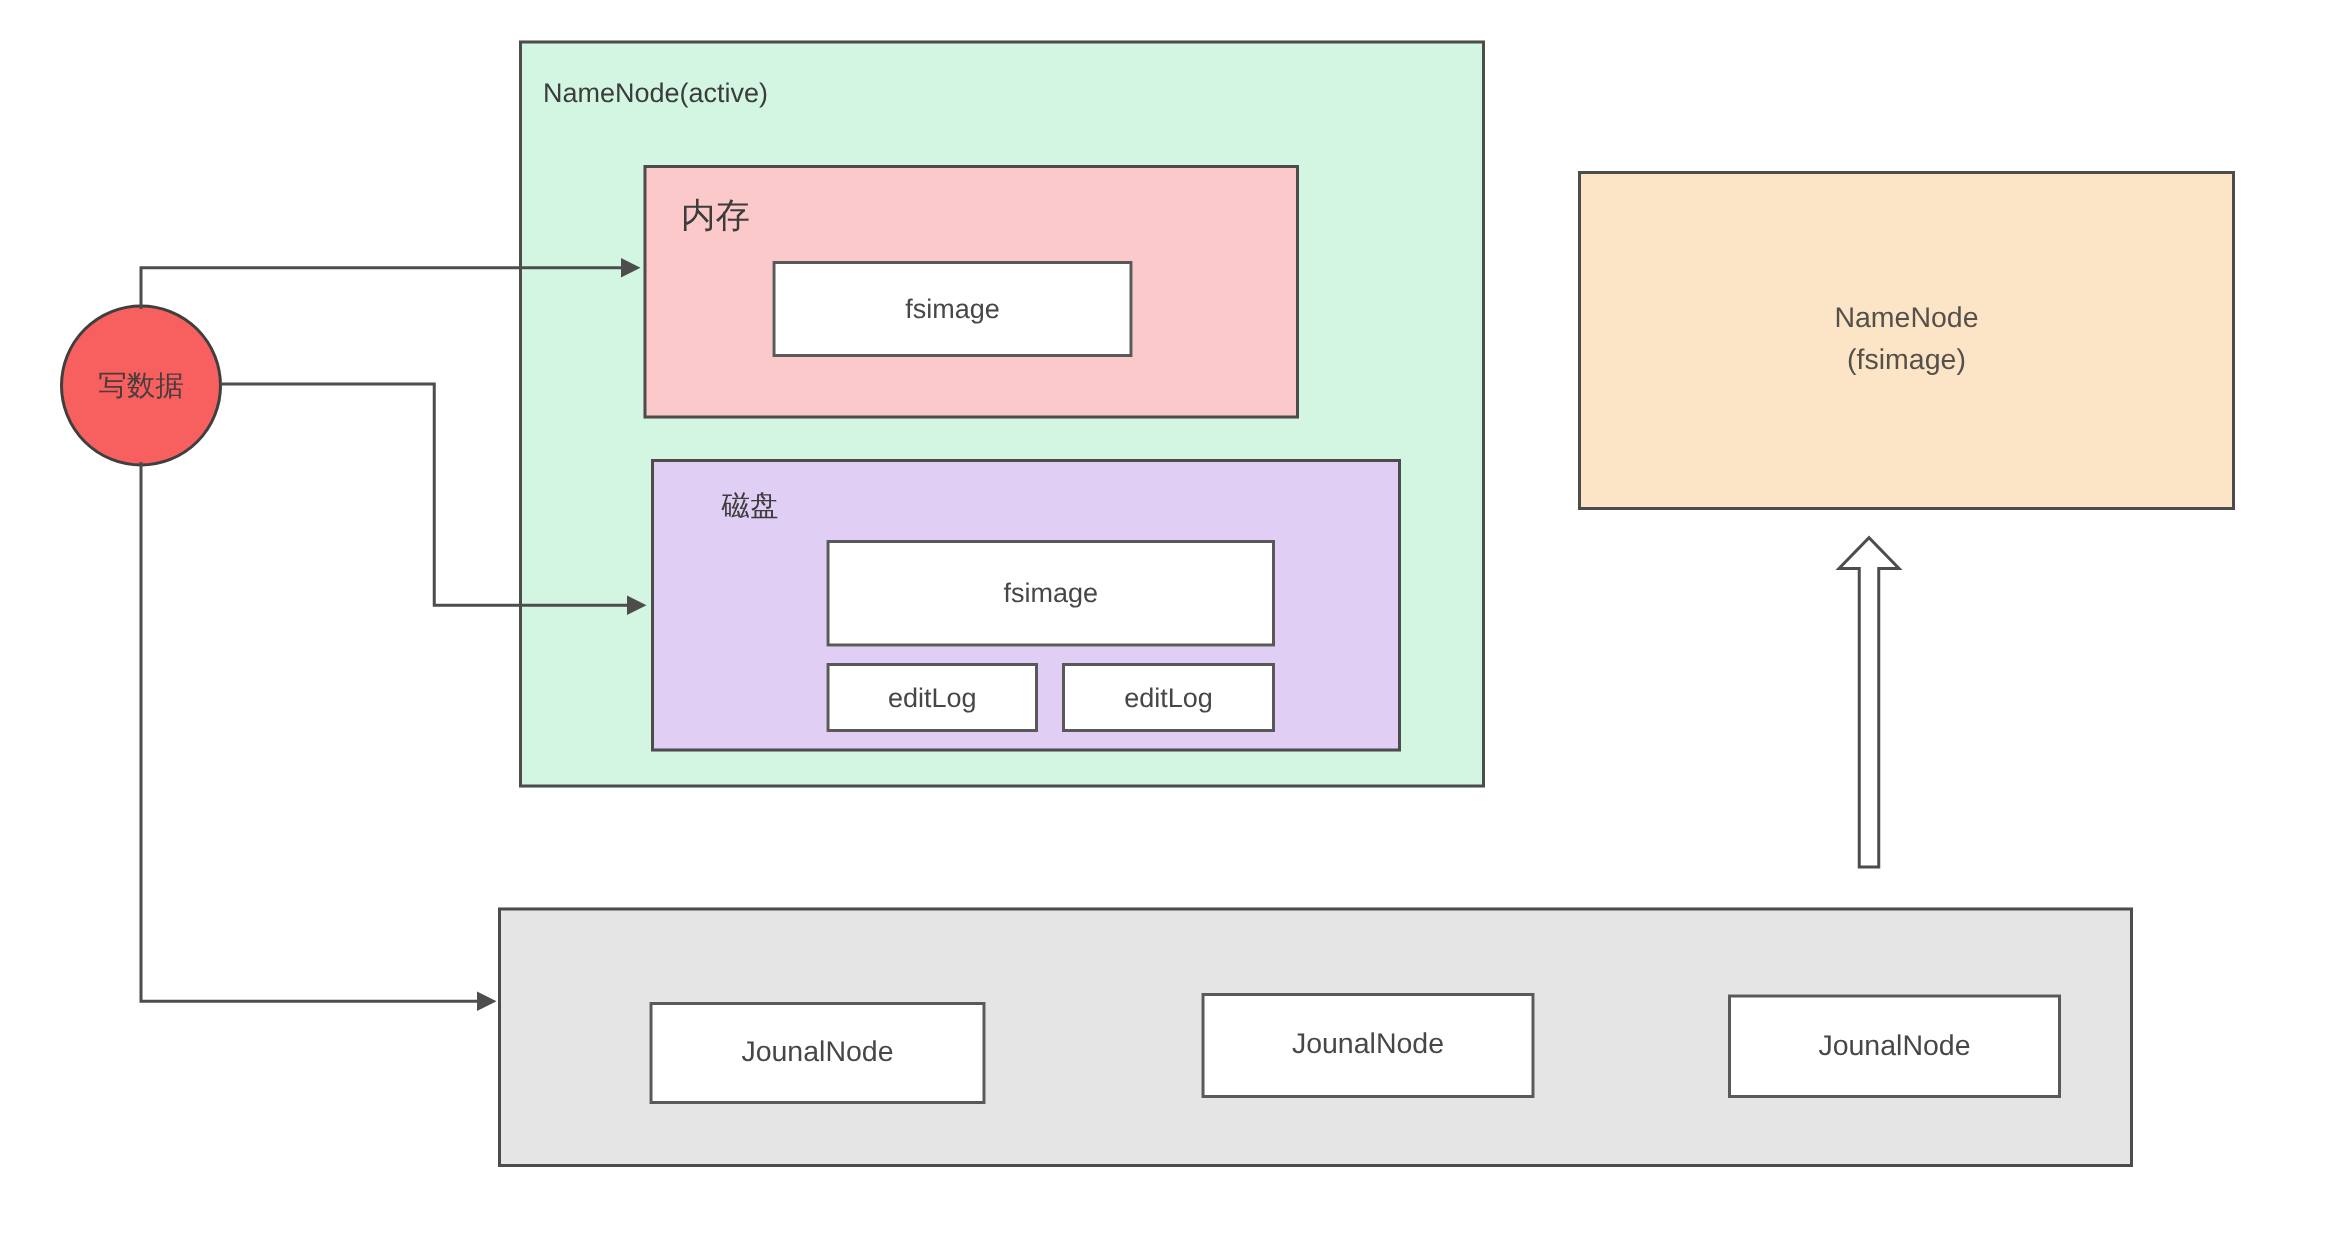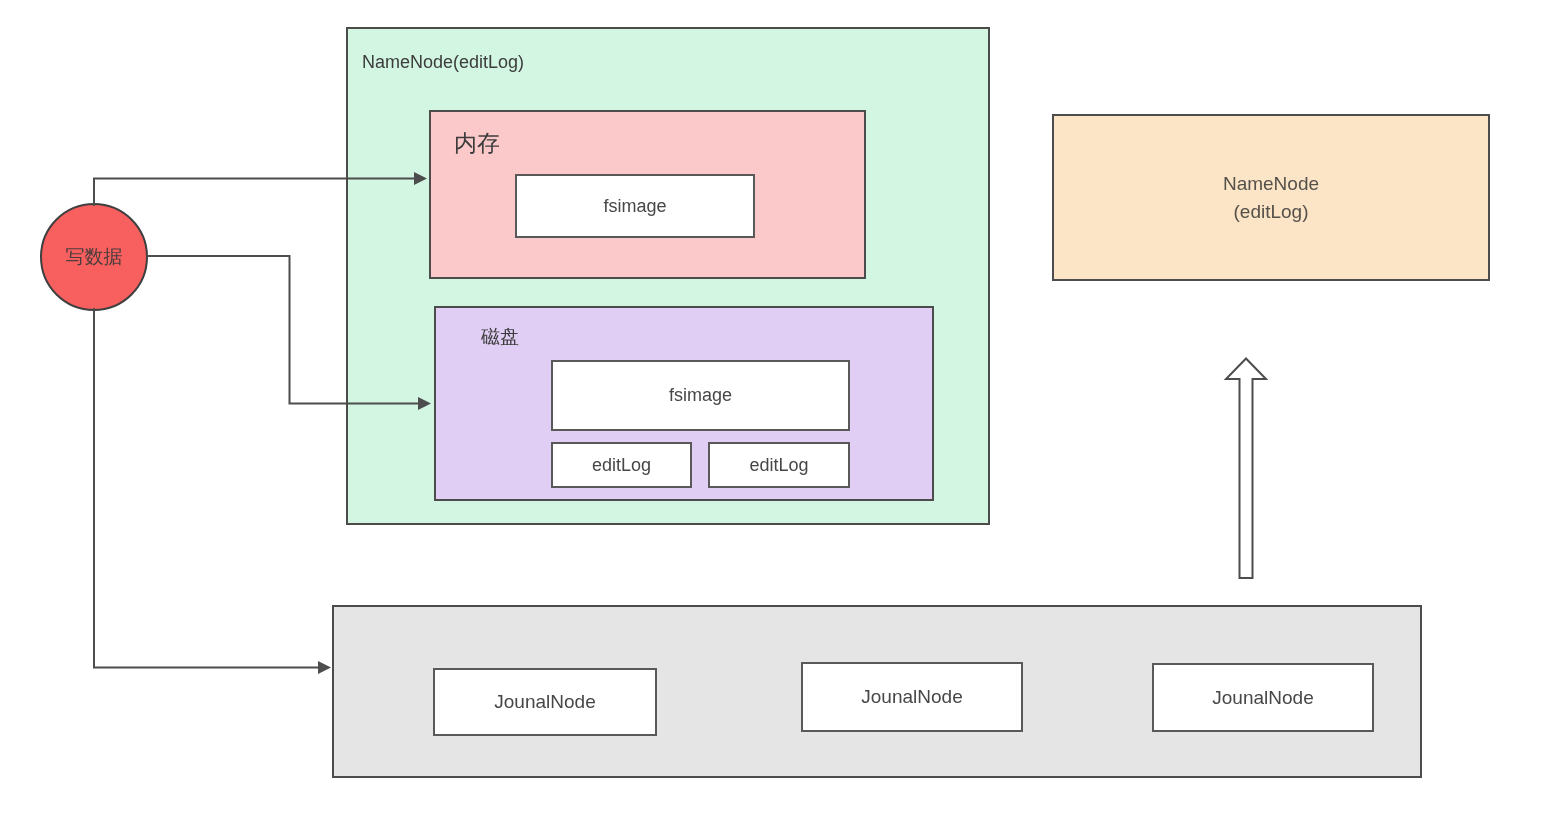--- a/index.html
+++ b/index.html
@@ -50,21 +50,21 @@
 
   
   .disk { left: 86px; top: 277px; width: 500px; height: 195px; }
   .disk > .box-label { left: 45px; top: 16px; font-size: 19px; }
   .disk-fsimage { left: 115px; top: 52px; width: 299px; height: 71px; }
   .editlog-1 { left: 115px; top: 134px; width: 141px; height: 46px; }
   .editlog-2 { left: 272px; top: 134px; width: 142px; height: 46px; }
 
   
   .nn-standby {
-    left: 1052px; top: 114px; width: 438px; height: 167px;
+    left: 1052px; top: 114px; width: 438px; height: 226px;
     flex-direction: column;
     font-size: 19px;
     color: #55504a;
     line-height: 1.45;
   }
 
   
   .journal-cluster { left: 332px; top: 605px; width: 1090px; height: 173px; }
   .jn { font-size: 19px; }
   .jn-1 { left: 99px; top: 61px; width: 224px; height: 68px; }
@@ -106,21 +106,21 @@
     stroke-width: 2;
     stroke-linejoin: miter;
   }
 </style>
 </head>
 <body>
 
 <div class="canvas">
 
   <div class="box nn-active" style="background-color: rgb(211, 246, 226);">
-    <div class="box-label">NameNode(editLog)</div>
+    <div class="box-label">NameNode(active)</div>
 
     <div class="box memory" style="background-color: rgb(251, 201, 201);">
       <div class="box-label">内存</div>
       <div class="box white-box center-label mem-fsimage">
         <span>fsimage</span>
       </div>
     </div>
 
     <div class="box disk" style="background-color: rgb(225, 206, 244);">
       <div class="box-label">磁盘</div>
@@ -131,21 +131,21 @@
         <span>editLog</span>
       </div>
       <div class="box white-box center-label editlog-2">
         <span>editLog</span>
       </div>
     </div>
   </div>
 
   <div class="box center-label nn-standby" style="background-color: rgb(252, 229, 199);">
     <div>NameNode</div>
-    <div>(editLog)</div>
+    <div>(fsimage)</div>
   </div>
 
   <div class="box journal-cluster" style="background-color: #e5e5e5;">
     <div class="box white-box center-label jn jn-1">
       <span>JounalNode</span>
     </div>
     <div class="box white-box center-label jn jn-2">
       <span>JounalNode</span>
     </div>
     <div class="box white-box center-label jn jn-3">

